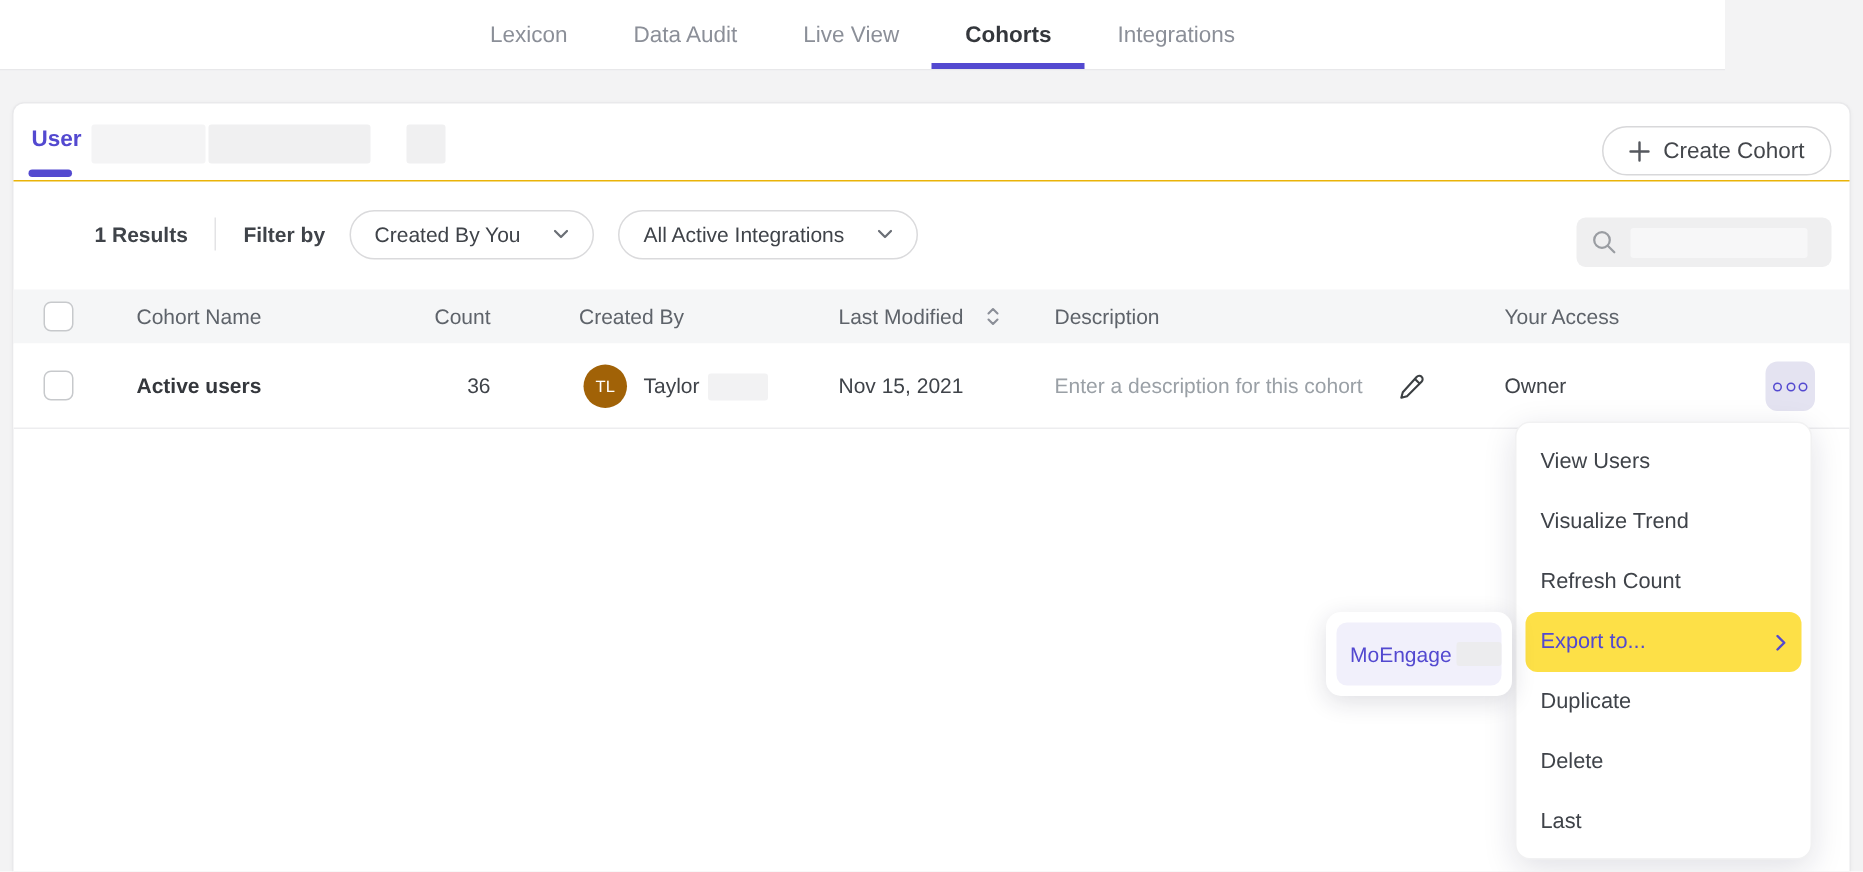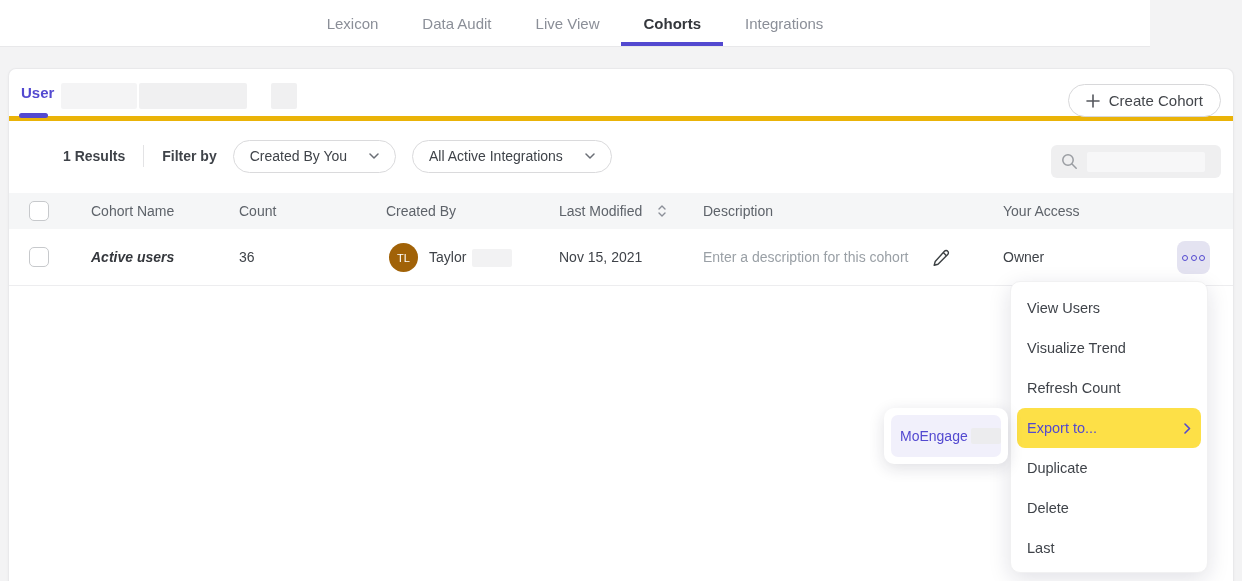--- a/index.html
+++ b/index.html
@@ -12,21 +12,21 @@
             border-bottom:1px solid #e8e8ea; display:flex; justify-content:center; align-items:stretch; gap:44px; }
   .topnav-tab { position:relative; display:flex; align-items:center; font-size:15px; color:#8b8f98; cursor:pointer; }
   .topnav-tab.active { color:#34373c; font-weight:700; }
   .topnav-tab.active .nav-underline { position:absolute; left:-22px; right:-22px; bottom:0; height:4px; background:#5349d0; }
 
   
   .card { position:absolute; left:8px; top:68px; width:1226px; height:513px; background:#fff;
           border:1px solid #e9e9eb; border-bottom:none; border-radius:8px 8px 0 0;
           box-shadow:0 1px 3px rgba(0,0,0,0.04); }
 
-  .card-tabs { position:absolute; left:0; top:0; right:0; height:52px; border-bottom:5px solid #eab308;text-decoration:underline; }
+  .card-tabs { position:absolute; left:0; top:0; right:0; height:52px; border-bottom:1px solid #eab308;text-decoration:underline; }
   .user-tab { position:absolute; left:12px; top:15px; font-size:15px; font-weight:600; color:#5349d0; cursor:pointer; }
   .user-tab-underline { position:absolute; left:10px; top:44px; width:29px; height:5px; background:#5349d0; border-radius:2.5px; }
   .redact { background:#f0f0f1; border-radius:2px; }
   .rd1 { position:absolute; left:52px;  top:14px; width:76px;  height:26px; opacity:.75; }
   .rd2 { position:absolute; left:130px; top:14px; width:108px; height:26px; }
   .rd3 { position:absolute; left:262px; top:14px; width:26px;  height:26px; }
 
   .create-btn { position:absolute; right:12px; top:15px; height:33px; padding:0 17px; background:#fff;
                 border:1px solid #d8d8da; border-radius:17px; display:flex; align-items:center; gap:9px;
                 font-size:15px; color:#43464b; cursor:pointer; }
@@ -43,32 +43,32 @@
   .search-redact { width:118px; height:20px; background:#f7f7f8; border-radius:2px; margin-left:9px; }
 
   
   .thead { position:absolute; left:0; top:124px; right:0; height:36px; background:#f5f6f7; font-size:14px; color:#5e636a; }
   .thead .cell { position:absolute; top:0; line-height:36px; }
   .trow { position:absolute; left:0; top:160px; right:0; height:57px; border-bottom:1px solid #ededef; background:#fff;
           font-size:14px; color:#3f4349; }
   .trow .cell { position:absolute; top:0; line-height:57px; }
 
   .c-name  { left:82px; }
-  .c-count { left:230px; width:88px; text-align:left; }
+  .c-count { left:230px; width:88px; text-align:right; }
   .c-creat { left:377px; }
   .c-mod   { left:550px; display:flex; align-items:center; gap:16px; height:100%; }
   .c-desc  { left:694px; }
   .c-acc   { left:994px; }
 
   .checkbox { position:absolute; left:20px; width:20px; height:20px; background:#fff; border:1.5px solid #c7c9cc;
               border-radius:5px; cursor:pointer; }
   .thead .checkbox { top:8px; }
   .trow  .checkbox { top:18px; }
 
-  .cohort-name { font-weight:700; color:#34373c; cursor:pointer;font-style:italic; }
+  .cohort-name { font-weight:700; color:#34373c; cursor:pointer; }
   .avatar { position:absolute; left:380px; top:14px; width:29px; height:29px; border-radius:50%; background:#a16207;
             color:#fff; font-size:11px; font-weight:400; display:flex; align-items:center; justify-content:center; }
   .creator-name { position:absolute; left:420px; line-height:57px; }
   .creator-redact { position:absolute; left:463px; top:20px; width:40px; height:18px; background:#f2f2f3; border-radius:2px; }
   .desc-placeholder { color:#9aa0a6; cursor:text; }
   .pencil-btn { position:absolute; left:920px; top:17px; width:24px; height:24px; cursor:pointer;
                 display:flex; align-items:center; justify-content:center; }
   .more-btn { position:absolute; left:1168px; top:12px; width:33px; height:33px; background:#e4e3f1; border-radius:8px;
               display:flex; align-items:center; justify-content:center; gap:2.5px; cursor:pointer; }
   .dot { width:6px; height:6px; border:1.6px solid #5349d0; border-radius:50%; }

